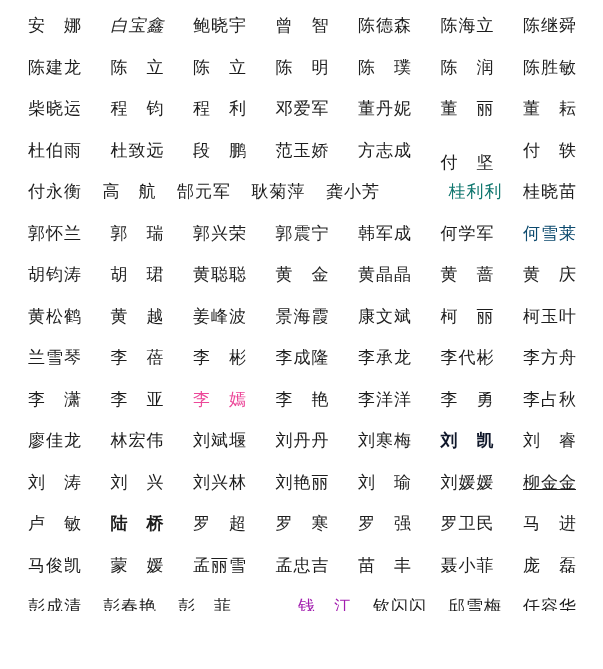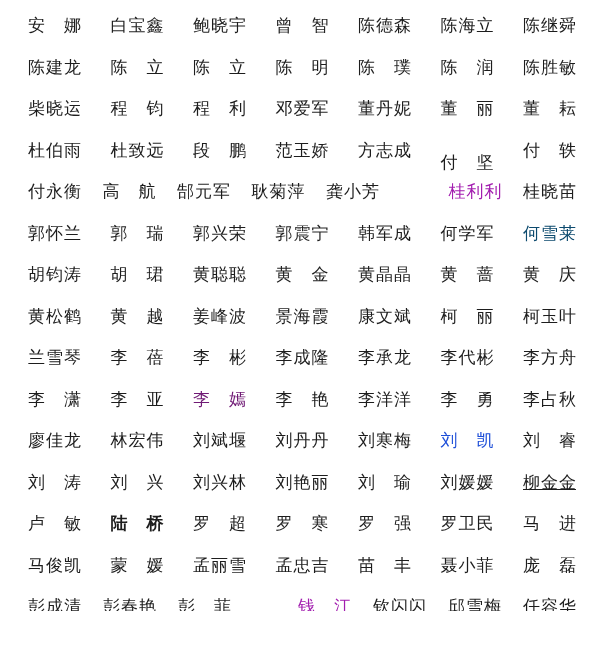--- a/index.html
+++ b/index.html
@@ -39,21 +39,21 @@
     line-height: 1;
   }
 </style>
 </head>
 <body style="background: rgb(255, 255, 255);">
 
 <div class="page">
   <div class="name-grid">
       <div class="name-row">
         <span class="name-cell" style="color: rgb(29, 29, 29);">安娜</span>
-        <span class="name-cell" style="color: rgb(29, 29, 29);">白宝鑫</span>
+        <span class="name-cell" style="color: rgb(29, 29, 29); font-style: italic;">白宝鑫</span>
         <span class="name-cell" style="color: rgb(29, 29, 29);">鲍晓宇</span>
         <span class="name-cell" style="color: rgb(29, 29, 29);">曾智</span>
         <span class="name-cell" style="color: rgb(29, 29, 29);">陈德森</span>
         <span class="name-cell" style="color: rgb(29, 29, 29);">陈海立</span>
         <span class="name-cell" style="color: rgb(29, 29, 29);">陈继舜</span>
       </div>
       <div class="name-row">
         <span class="name-cell" style="color: rgb(29, 29, 29);">陈建龙</span>
         <span class="name-cell" style="color: rgb(29, 29, 29);">陈立</span>
         <span class="name-cell" style="color: rgb(29, 29, 29);">陈立</span>
@@ -79,21 +79,21 @@
         <span class="name-cell" style="color: rgb(29, 29, 29);">方志成</span>
         <span class="name-cell" style="color: rgb(29, 29, 29); margin-top: 24px;">付坚</span>
         <span class="name-cell" style="color: rgb(29, 29, 29);">付轶</span>
       </div>
       <div class="name-row">
         <span class="name-cell" style="color: rgb(29, 29, 29);">付永衡</span>
         <span class="name-cell" style="color: rgb(29, 29, 29);">高航</span>
         <span class="name-cell" style="color: rgb(29, 29, 29);">郜元军</span>
         <span class="name-cell" style="color: rgb(29, 29, 29);">耿菊萍</span>
         <span class="name-cell" style="color: rgb(29, 29, 29);">龚小芳</span>
-        <span class="name-cell" style="color: #a21caf; margin-left: 48px;">桂利利</span>
+        <span class="name-cell" style="color: #0f766e; margin-left: 48px;">桂利利</span>
         <span class="name-cell" style="color: rgb(29, 29, 29);">桂晓苗</span>
       </div>
       <div class="name-row">
         <span class="name-cell" style="color: rgb(29, 29, 29);">郭怀兰</span>
         <span class="name-cell" style="color: rgb(29, 29, 29);">郭瑞</span>
         <span class="name-cell" style="color: rgb(29, 29, 29);">郭兴荣</span>
         <span class="name-cell" style="color: rgb(29, 29, 29);">郭震宁</span>
         <span class="name-cell" style="color: rgb(29, 29, 29);">韩军成</span>
         <span class="name-cell" style="color: rgb(29, 29, 29);">何学军</span>
         <span class="name-cell" style="color: #0c4a6e;">何雪莱</span>
@@ -121,33 +121,33 @@
         <span class="name-cell" style="color: rgb(29, 29, 29);">李蓓</span>
         <span class="name-cell" style="color: rgb(29, 29, 29);">李彬</span>
         <span class="name-cell" style="color: rgb(29, 29, 29);">李成隆</span>
         <span class="name-cell" style="color: rgb(29, 29, 29);">李承龙</span>
         <span class="name-cell" style="color: rgb(29, 29, 29);">李代彬</span>
         <span class="name-cell" style="color: rgb(29, 29, 29);">李方舟</span>
       </div>
       <div class="name-row">
         <span class="name-cell" style="color: rgb(29, 29, 29);">李潇</span>
         <span class="name-cell" style="color: rgb(29, 29, 29);">李亚</span>
-        <span class="name-cell" style="color: #701a75;">李嫣</span>
+        <span class="name-cell" style="color: #ec4899;">李嫣</span>
         <span class="name-cell" style="color: rgb(29, 29, 29);">李艳</span>
         <span class="name-cell" style="color: rgb(29, 29, 29);">李洋洋</span>
         <span class="name-cell" style="color: rgb(29, 29, 29);">李勇</span>
         <span class="name-cell" style="color: rgb(29, 29, 29);">李占秋</span>
       </div>
       <div class="name-row">
         <span class="name-cell" style="color: rgb(29, 29, 29);">廖佳龙</span>
         <span class="name-cell" style="color: rgb(29, 29, 29);">林宏伟</span>
         <span class="name-cell" style="color: rgb(29, 29, 29);">刘斌堰</span>
         <span class="name-cell" style="color: rgb(29, 29, 29);">刘丹丹</span>
         <span class="name-cell" style="color: rgb(29, 29, 29);">刘寒梅</span>
-        <span class="name-cell" style="color: #1d4ed8;">刘凯</span>
+        <span class="name-cell" style="color: #0f172a; font-weight: bold;">刘凯</span>
         <span class="name-cell" style="color: rgb(29, 29, 29);">刘睿</span>
       </div>
       <div class="name-row">
         <span class="name-cell" style="color: rgb(29, 29, 29);">刘涛</span>
         <span class="name-cell" style="color: rgb(29, 29, 29);">刘兴</span>
         <span class="name-cell" style="color: rgb(29, 29, 29);">刘兴林</span>
         <span class="name-cell" style="color: rgb(29, 29, 29);">刘艳丽</span>
         <span class="name-cell" style="color: rgb(29, 29, 29);">刘瑜</span>
         <span class="name-cell" style="color: rgb(29, 29, 29);">刘媛媛</span>
         <span class="name-cell" style="color: rgb(29, 29, 29); text-decoration: underline;">柳金金</span>

